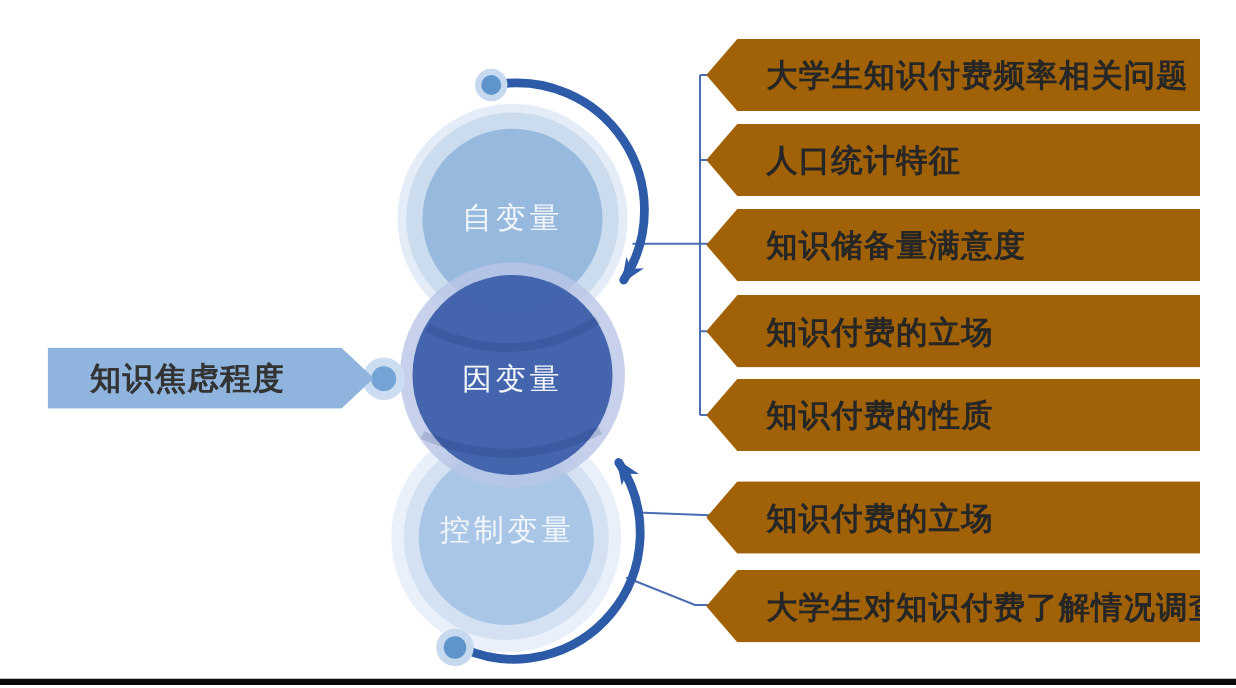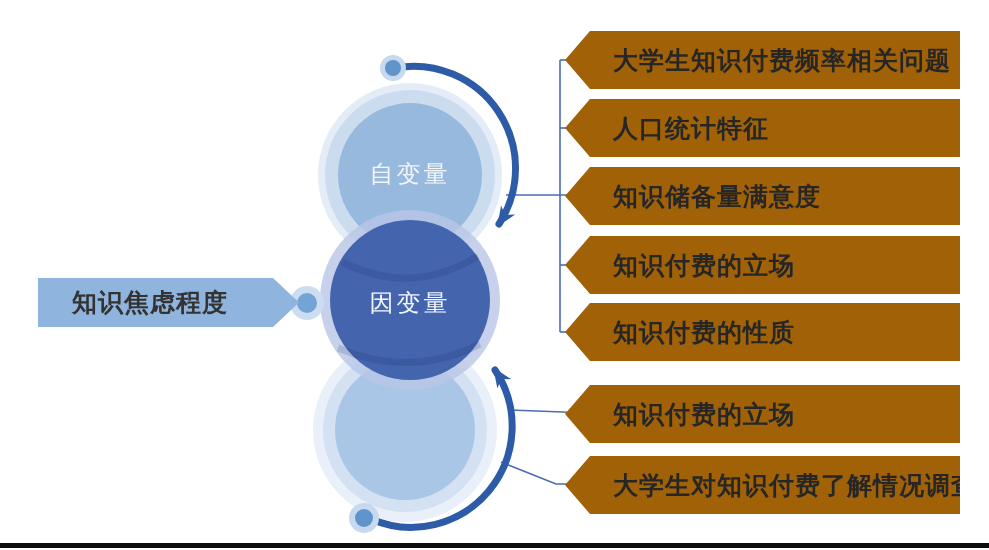--- a/index.html
+++ b/index.html
@@ -109,20 +109,21 @@
       <circle cx="307" cy="303" r="10" fill="#74a3d6"></circle>
     </g>
   </svg>
 
   <div class="lbanner">
     <span>知识焦虑程度</span>
   </div>
 
   <div class="clabel dep">因变量</div>
   <div class="clabel ind">自变量</div>
+  <div class="clabel ctl">控制变量</div>
 
   <div class="rbanner" style="top:31px">
     <span>大学生知识付费频率相关问题</span>
   </div>
   <div class="rbanner" style="top:99px">
     <span>人口统计特征</span>
   </div>
   <div class="rbanner" style="top:167px">
     <span>知识储备量满意度</span>
   </div>

